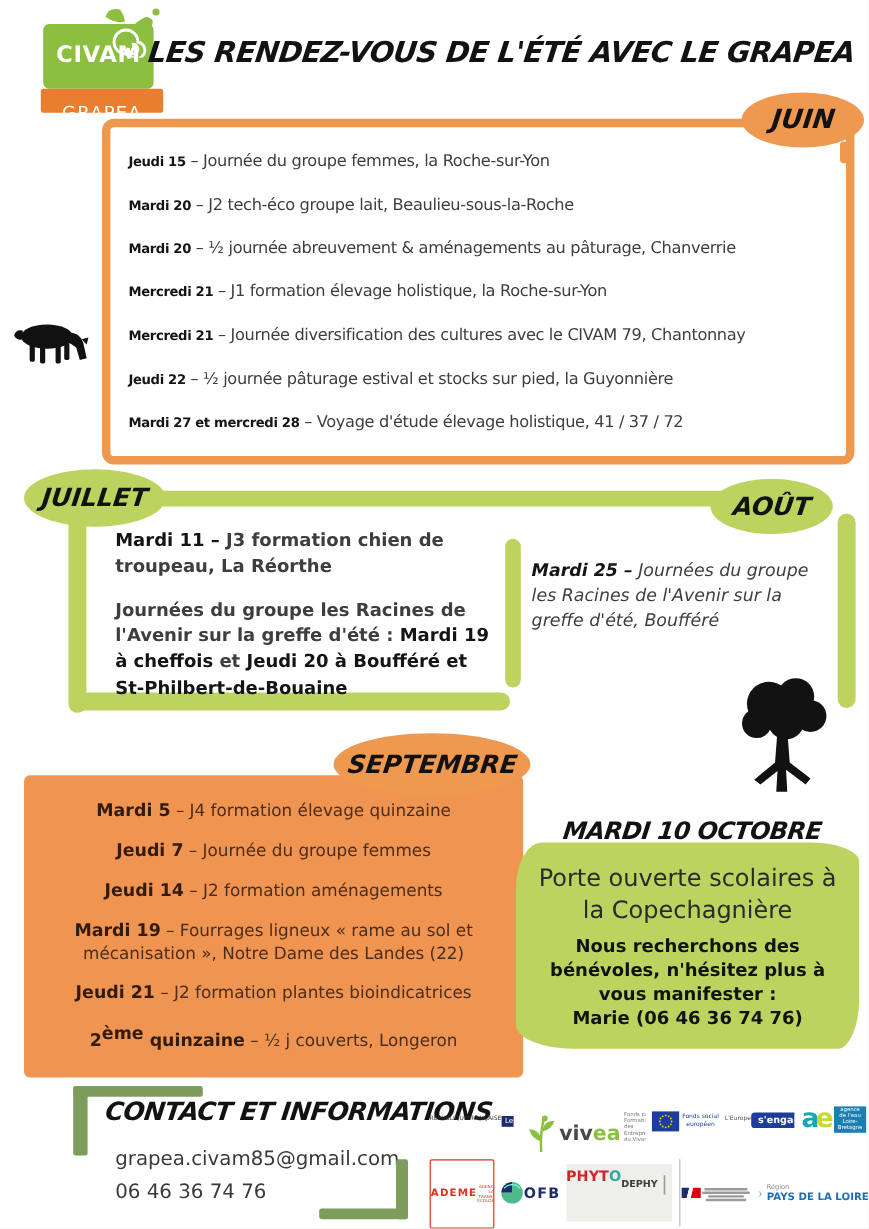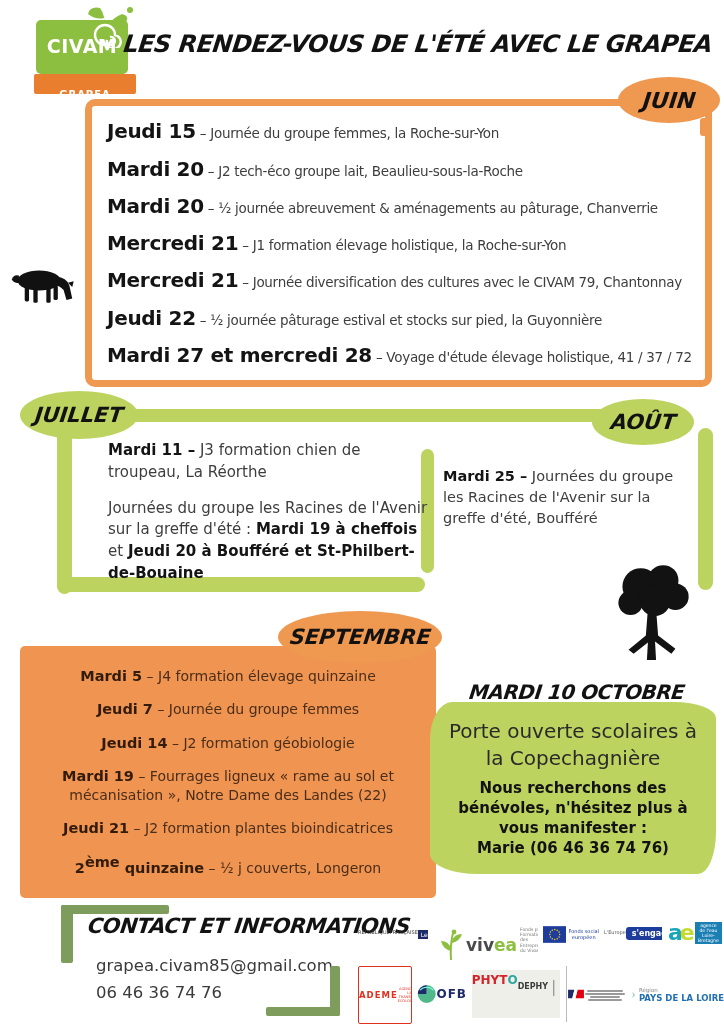--- a/index.html
+++ b/index.html
@@ -13,21 +13,21 @@
   .badge{position:absolute;border-radius:50%;display:flex;align-items:center;justify-content:center;}
   .badge.orange{background:#EF9850;}
   .badge.lime{background:#BCD45F;}
   .badge span{font-weight:700;font-style:italic;color:#121212;transform:skewX(-7deg);}
   
   .june-frame{position:absolute;left:85px;top:99px;width:627px;height:288px;
               border:7px solid #EF9850;border-radius:10px;box-sizing:border-box;}
   .june-events{display:flex;flex-direction:column;justify-content:space-evenly;height:100%;
                padding-left:15px;overflow:hidden;}
   .ev{white-space:nowrap;font-size:13.5px;color:#3e3e3e;letter-spacing:-0.3px;}
-  .ev b{font-size:20px;color:#141414;}
+  .ev b{font-size:11px;color:#141414;}
   
   .stroke{position:absolute;background:#BCD45F;border-radius:8px;}
   
   .hand{font-size:15px;color:#3e3e3e;line-height:1.45;}
   .hand b{color:#141414;}
   
   .sept-box{position:absolute;left:20px;top:646px;width:416px;height:252px;background:#EF9551;
             border-radius:5px;}
   .sept-events{display:flex;flex-direction:column;justify-content:space-evenly;height:100%;
                padding:6px 12px;box-sizing:border-box;text-align:center;}
@@ -63,21 +63,21 @@
     </svg>
     <div class="abs" style="left:2px;top:16px;width:92px;height:54px;background:#8CBF3F;border-radius:5px;
          display:flex;align-items:center;justify-content:center;">
       <svg class="abs" style="left:52px;top:2px;" width="34" height="26" viewBox="0 0 34 26">
         <path d="M17,23 a10,10 0 1,1 10,-10 a7,7 0 1,1 -8,5 a4,4 0 1,0 3,-3" fill="none" stroke="#ffffff" stroke-width="2.4"></path>
       </svg>
       <span style="color:#fff;font-weight:700;font-size:19px;letter-spacing:0.5px;padding-bottom:3px;">CIVAM</span>
     </div>
     <div class="abs" style="left:0;top:70px;width:102px;height:20px;background:#E87E2E;border-radius:2px;
          display:flex;align-items:center;justify-content:center;">
-      <span style="color:#fff;font-weight:700;font-size:10px;letter-spacing:1px;margin-top:20px;">GRAPEA</span>
+      <span style="color:#fff;font-weight:400;font-size:15px;letter-spacing:1px;margin-top:20px;">GRAPEA</span>
     </div>
   </div>
 
   <div class="abs marker" style="left:118px;top:30px;width:600px;text-align:center;font-size:24px;">LES RENDEZ-VOUS DE L'ÉTÉ AVEC LE GRAPEA</div>
 
   <div class="june-frame"></div>
   <div class="badge orange" style="left:618px;top:77px;width:102px;height:46px;z-index:3;">
     <span style="font-size:22px;">JUIN</span>
   </div>
   <div class="abs" style="left:700px;top:118px;width:9px;height:18px;background:#EF9850;border-radius:3px;z-index:2;"></div>
@@ -111,43 +111,43 @@
   <div class="stroke" style="left:60px;top:577px;width:365px;height:15px;"></div>
   <div class="stroke" style="left:421px;top:449px;width:13px;height:124px;"></div>
 
   <div class="badge lime" style="left:20px;top:391px;width:118px;height:48px;">
     <span style="font-size:21px;">JUILLET</span>
   </div>
   <div class="badge lime" style="left:592px;top:399px;width:102px;height:46px;">
     <span style="font-size:21px;">AOÛT</span>
   </div>
 
-  <div class="abs hand" style="left:108px;top:440px;width:322px;">
+  <div class="abs hand" style="left:96px;top:440px;width:322px;font-weight:bold;">
     <p style="margin:0 0 14px 0;"><b>Mardi 11 –</b><span> J3 formation chien de troupeau, La Réorthe</span></p>
     <p style="margin:0;"><span>Journées du groupe les Racines de l'Avenir sur la greffe d'été : </span><b>Mardi 19 à cheffois</b><span> et </span><b>Jeudi 20 à Boufféré et St-Philbert-de-Bouaine</b></p>
   </div>
 
-  <div class="abs hand" style="left:443px;top:466px;width:246px;font-size:14.5px;">
+  <div class="abs hand" style="left:443px;top:466px;width:246px;font-size:14.5px;font-style:italic;">
     <p style="margin:0;"><b>Mardi 25 –</b><span> Journées du groupe les Racines de l'Avenir sur la greffe d'été, Boufféré</span></p>
   </div>
 
   <svg class="abs" style="left:602px;top:558px;" width="102" height="108" viewBox="0 0 100 106">
     <circle cx="38" cy="28" r="18" fill="#121212"></circle>
     <circle cx="60" cy="22" r="15" fill="#121212"></circle>
     <circle cx="72" cy="38" r="13" fill="#121212"></circle>
     <circle cx="28" cy="44" r="12" fill="#121212"></circle>
     <circle cx="52" cy="42" r="15" fill="#121212"></circle>
     <path d="M45,50 L43,76 L26,90 L31,94 L45,83 L44,100 L53,100 L52,82 L68,94 L72,89 L55,76 L53,50 Z" fill="#121212"></path>
   </svg>
 
   <div class="sept-box">
     <div class="sept-events">
       <div class="sev"><b>Mardi 5</b><b></b> <span>– J4 formation élevage quinzaine</span></div>
       <div class="sev"><b>Jeudi 7</b><b></b> <span>– Journée du groupe femmes</span></div>
-      <div class="sev"><b>Jeudi 14</b><b></b> <span>– J2 formation géobiologie</span></div>
+      <div class="sev"><b>Jeudi 14</b><b></b> <span>– J2 formation aménagements</span></div>
       <div class="sev"><b>Mardi 19</b><b></b> <span>– Fourrages ligneux « rame au sol et mécanisation », Notre Dame des Landes (22)</span></div>
       <div class="sev"><b>Jeudi 21</b><b></b> <span>– J2 formation plantes bioindicatrices</span></div>
       <div class="sev"><b>2</b><sup><b>ème</b></sup><b> quinzaine</b> <span>– ½ j couverts, Longeron</span></div>
     </div>
   </div>
   <div class="badge orange" style="left:278px;top:611px;width:164px;height:52px;z-index:2;">
     <span style="font-size:21px;">SEPTEMBRE</span>
   </div>
 
   <div class="abs marker" style="left:438px;top:680px;width:278px;text-align:center;font-size:20px;">MARDI 10 OCTOBRE</div>

